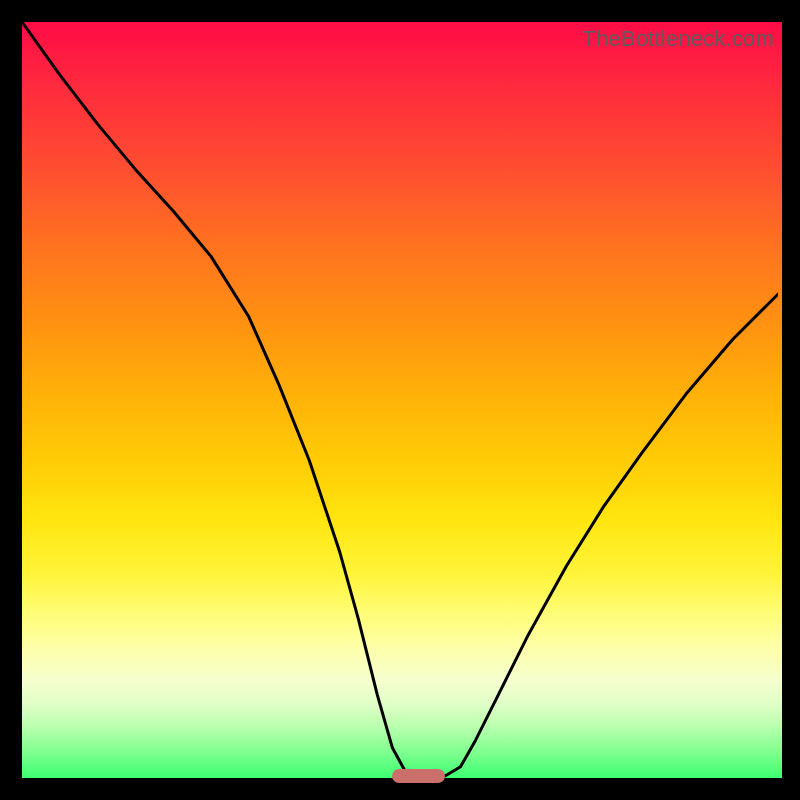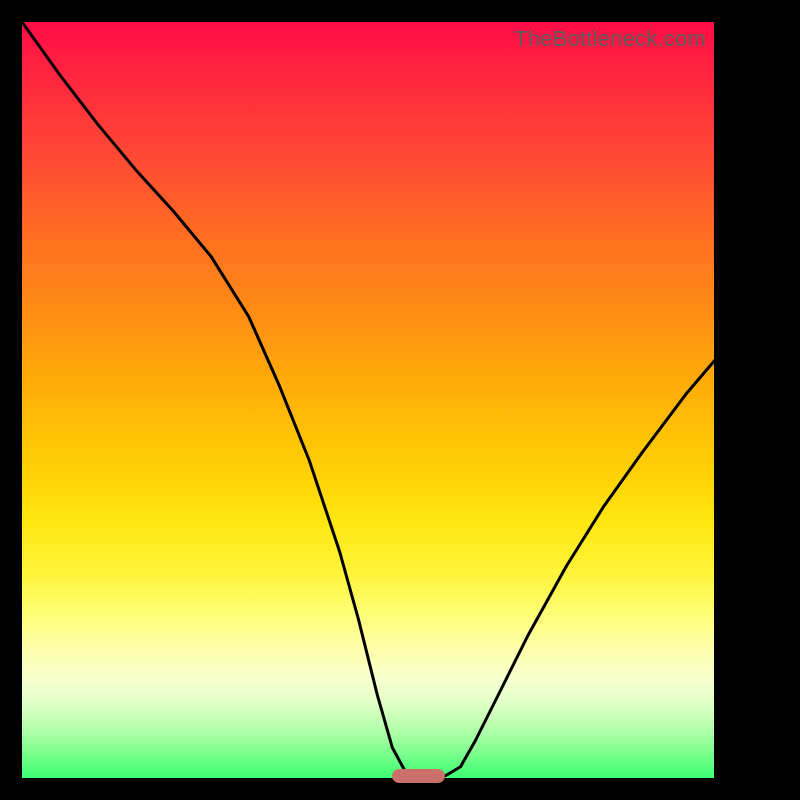--- a/index.html
+++ b/index.html
@@ -14,21 +14,21 @@
   .stage {
     position: relative;
     width: 800px;
     height: 800px;
     background: #000;
   }
   .plot {
     position: absolute;
     left: 22px;
     top: 22px;
-    width: 692px;
+    width: 760px;
     height: 756px;
     background: linear-gradient(to bottom,
       #ff0c46 0%,
       #ff2c3d 9%,
       #ff5030 20%,
       #ff7020 29%,
       #ff8f12 39%,
       #ffb008 49%,
       #ffcf05 59%,
       #ffe610 66%,

